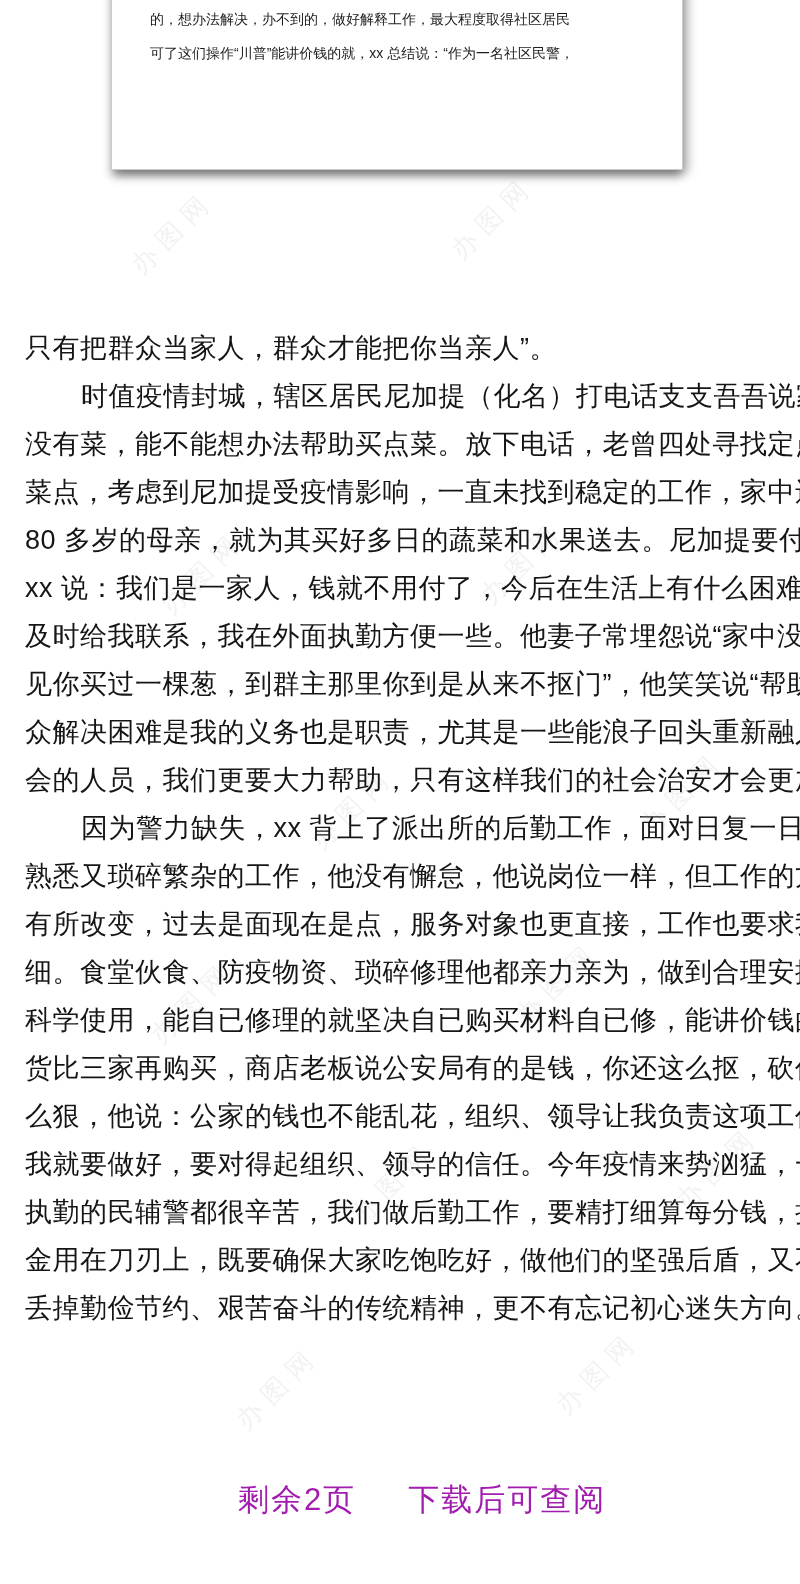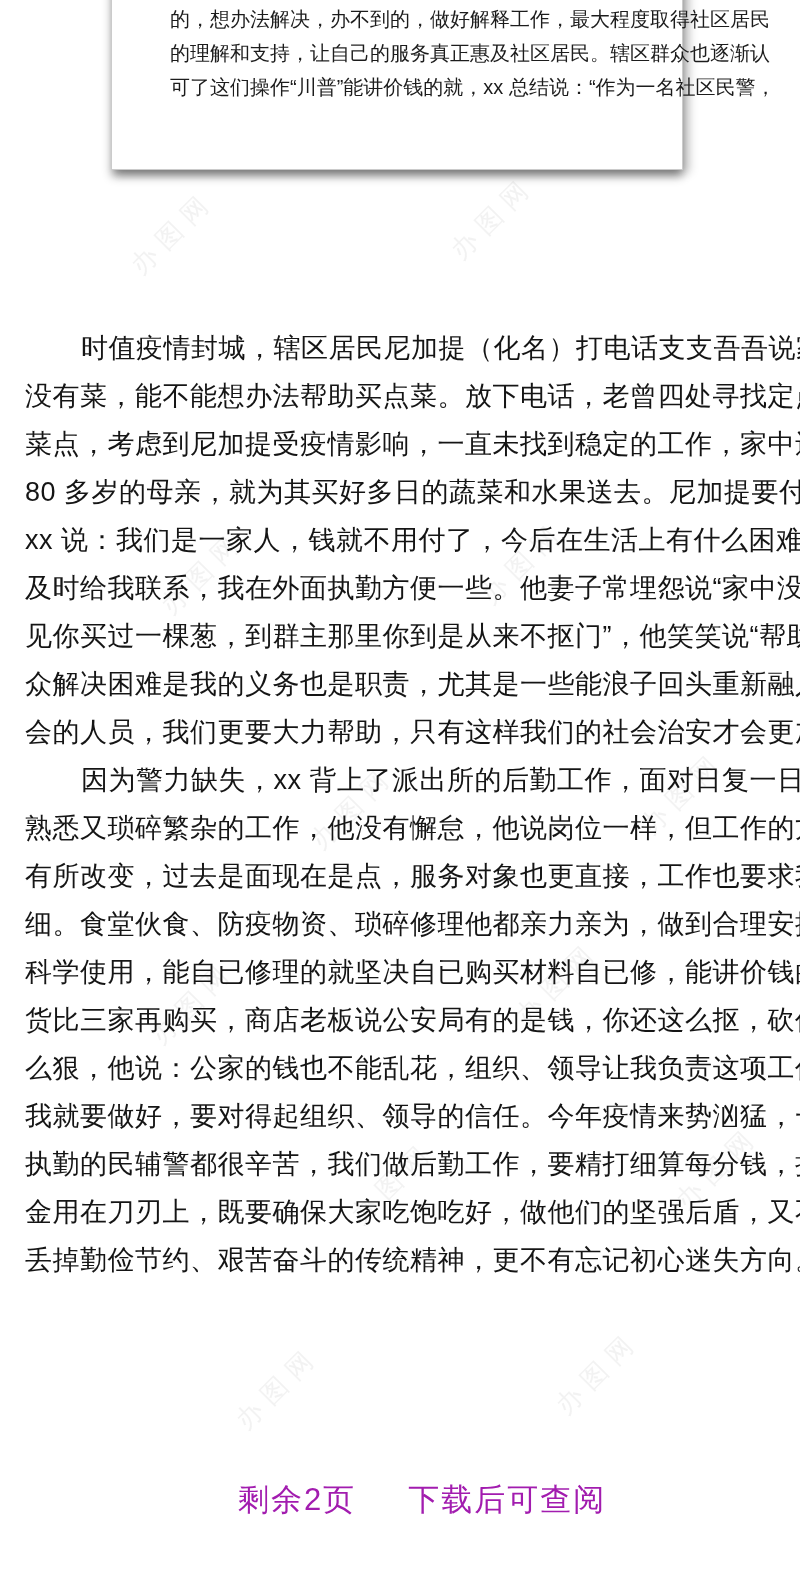--- a/index.html
+++ b/index.html
@@ -32,23 +32,23 @@
   .preview-card {
     position: absolute;
     left: 111px; top: -44px;
     width: 570px; height: 212px;
     background: #ffffff;
     border: 1px solid #cbcbcb;
     box-shadow: 0 7px 9px -1px rgba(0,0,0,0.45), 7px 3px 9px rgba(0,0,0,0.18);
   }
   .card-text {
     position: absolute;
-    top: 45px; left: 58px;
+    top: 45px; left: 38px;
     width: 512px;
-    font-size: 20px;
+    font-size: 14px;
     line-height: 34px;
     color: #1c1c1c;
     letter-spacing: 0px;
   }
   .card-text .line { white-space: nowrap; }
 
   
   .doc-body {
     position: absolute;
     left: 25px; top: 324px;
@@ -91,26 +91,26 @@
       <div class="wm" style="left: 505px; top: 965px; color: rgb(233, 233, 233);">办图网</div>
       <div class="wm" style="left: 340px; top: 1165px; color: rgb(233, 233, 233);">办图网</div>
       <div class="wm" style="left: 665px; top: 1150px; color: rgb(233, 233, 233);">办图网</div>
       <div class="wm" style="left: 225px; top: 1370px; color: rgb(233, 233, 233);">办图网</div>
       <div class="wm" style="left: 545px; top: 1355px; color: rgb(233, 233, 233);">办图网</div>
     </div>
 
   <div class="preview-card">
     <div class="card-text">
         <div class="line">的，想办法解决，办不到的，做好解释工作，最大程度取得社区居民</div>
-        <div class="line">的理解和支持，让自己的服务真正惠及社区居民。辖区群众也逐渐认</div>
         <div class="line">可了这们操作“川普”能讲价钱的就，xx 总结说：“作为一名社区民警，</div>
       </div>
   </div>
 
   <div class="doc-body" style="color: rgb(21, 21, 21);">
+      <div class="line">只有把群众当家人，群众才能把你当亲人”。</div>
       <div class="line indent">时值疫情封城，辖区居民尼加提（化名）打电话支支吾吾说家中</div>
       <div class="line">没有菜，能不能想办法帮助买点菜。放下电话，老曾四处寻找定点购</div>
       <div class="line">菜点，考虑到尼加提受疫情影响，一直未找到稳定的工作，家中还有</div>
       <div class="line">80 多岁的母亲，就为其买好多日的蔬菜和水果送去。尼加提要付钱，</div>
       <div class="line">xx 说：我们是一家人，钱就不用付了，今后在生活上有什么困难，你</div>
       <div class="line">及时给我联系，我在外面执勤方便一些。他妻子常埋怨说“家中没看</div>
       <div class="line">见你买过一棵葱，到群主那里你到是从来不抠门”，他笑笑说“帮助群</div>
       <div class="line">众解决困难是我的义务也是职责，尤其是一些能浪子回头重新融入社</div>
       <div class="line">会的人员，我们更要大力帮助，只有这样我们的社会治安才会更加稳</div>
       <div class="line indent">因为警力缺失，xx 背上了派出所的后勤工作，面对日复一日曾经</div>

